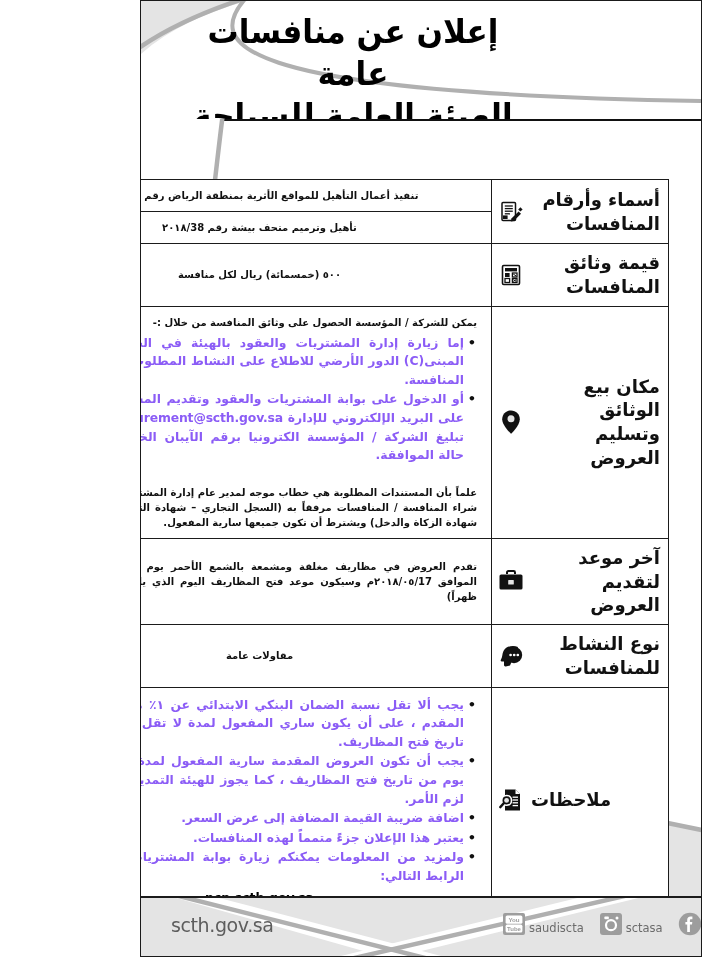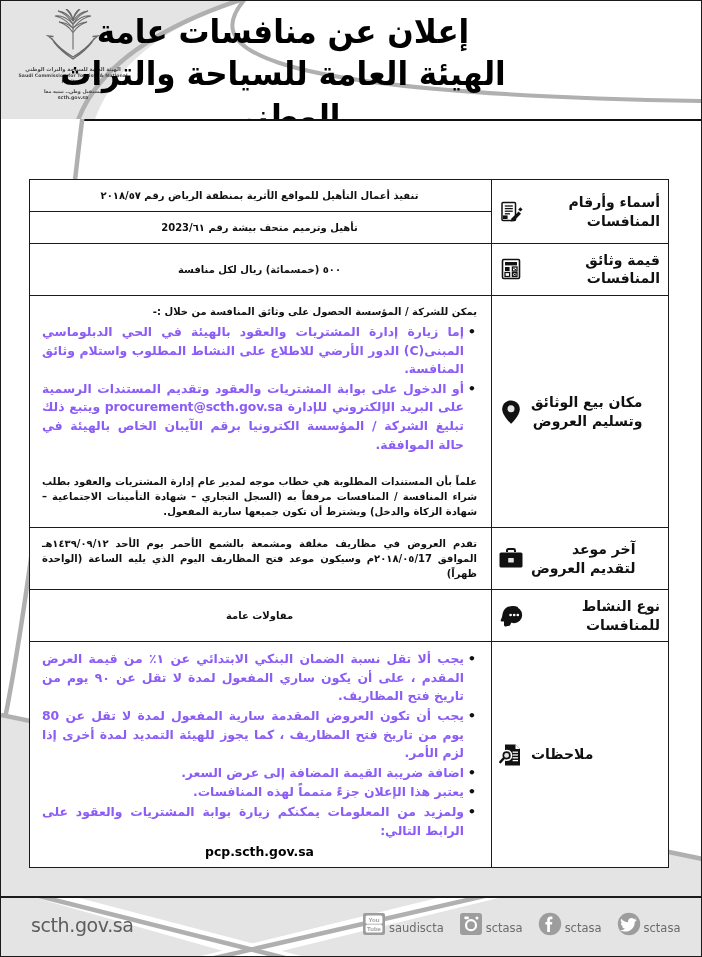--- a/index.html
+++ b/index.html
@@ -5,21 +5,21 @@
   html, body {
     margin: 0;
     padding: 0;
     background: #ffffff;
   }
   body {
     font-family: "DejaVu Sans", "Liberation Sans", sans-serif;
   }
   .page {
     position: relative;
-    width: 702px;
+    width: 562px;
     height: 957px;
     background: #ffffff;
     overflow: hidden;
     border: 1px solid #1a1a1a;
     box-sizing: border-box;
   }
 
   
   .header {
     position: relative;
@@ -146,21 +146,21 @@
     text-align: right;
   }
   .label-inner {
     display: flex;
     flex-direction: row-reverse;
     align-items: center;
     justify-content: flex-start;
     gap: 7px;
   }
   .label-text {
-    font-size: 14px;
+    font-size: 18px;
     font-weight: bold;
     color: #111;
     line-height: 1.32;
     text-align: right;
     direction: rtl;
     letter-spacing: -0.2px;
   }
   .label-icon {
     flex: 0 0 auto;
     width: 26px;
@@ -360,21 +360,21 @@
               </span>
               <span class="label-text">أسماء وأرقام المنافسات</span>
             </div>
           </td>
           <td class="value-cell">
             <div class="val-line val-center">تنفيذ أعمال التأهيل للمواقع الأثرية بمنطقة الرياض رقم ٢٠١٨/٥٧</div>
           </td>
         </tr>
         <tr>
           <td class="value-cell">
-            <div class="val-line val-center">تأهيل وترميم متحف بيشة رقم 2023/٦١</div>
+            <div class="val-line val-center">تأهيل وترميم متحف بيشة رقم ٢٠١٨/38</div>
           </td>
         </tr>
 
         <tr>
           <td class="label-cell">
             <div class="label-inner">
               <span class="label-icon">
                 <svg width="24" height="24" viewBox="0 0 24 24">
                   <rect x="3.5" y="2.5" width="17" height="19" rx="1.2" fill="none" stroke="#111" stroke-width="1.6"></rect>
                   <rect x="6" y="5" width="12" height="3.4" fill="#111"></rect>

